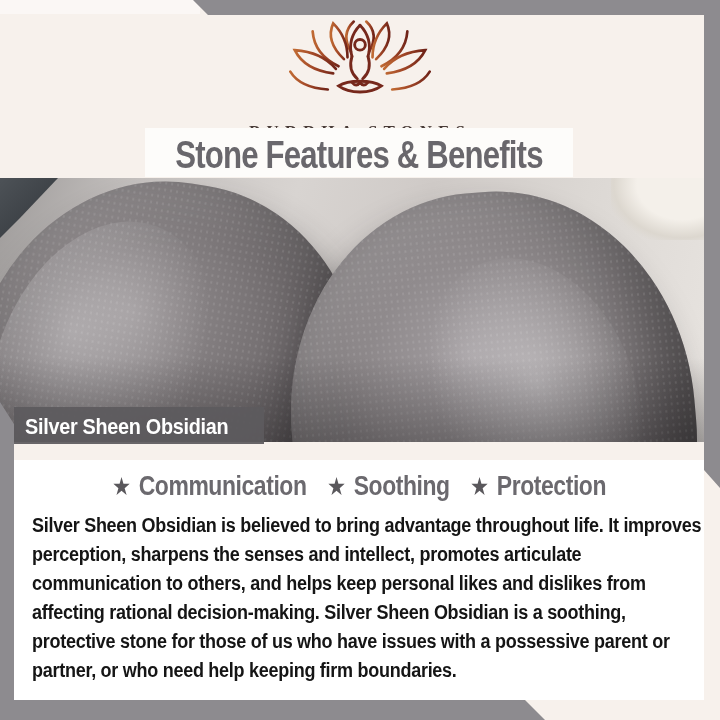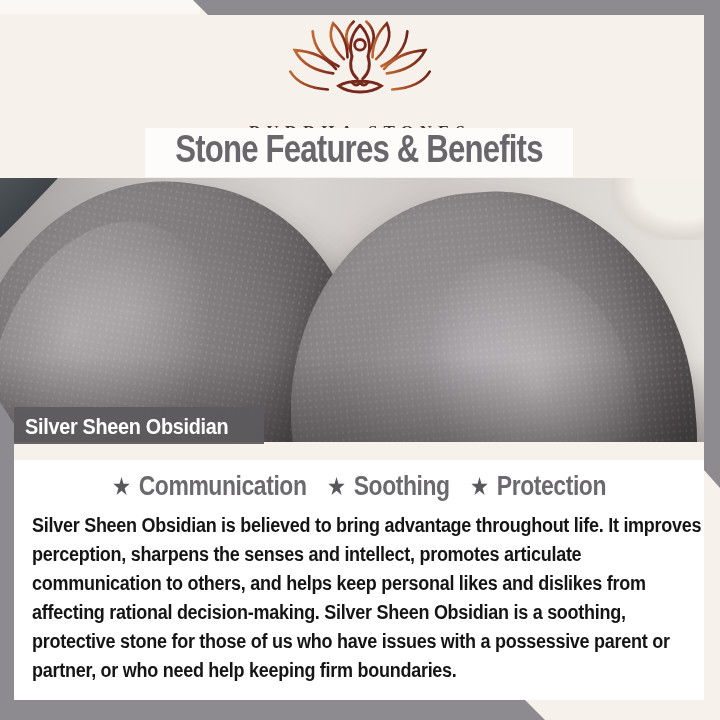--- a/index.html
+++ b/index.html
@@ -24,21 +24,21 @@
   .logo-wrap svg{display:block;margin:0 auto;}
   .brand-name{
     margin-top:20px;
     font-family:"Liberation Serif",serif;
     font-size:17px;letter-spacing:6px;color:#483b37;font-weight:600;
   }
   
   .title-banner{
     position:absolute;left:145px;top:128px;width:428px;height:49px;
     background:#fdfcfa;z-index:3;
-    display:flex;align-items:flex-start;justify-content:center;
+    display:flex;align-items:flex-end;justify-content:center;
   }
   .title-banner .title{
     font-size:38px;font-weight:bold;color:#69676c;letter-spacing:-1px;
     transform:scaleX(.82);transform-origin:center;white-space:nowrap;
   }
   
   .photo{
     position:absolute;left:0;top:178px;width:720px;height:264px;overflow:hidden;z-index:2;
     background:linear-gradient(105deg,#9e9b9a 0%,#c7c3c1 18%,#d8d4d1 38%,#cfcac7 55%,#dcd8d4 75%,#e9e5e1 100%);
   }

